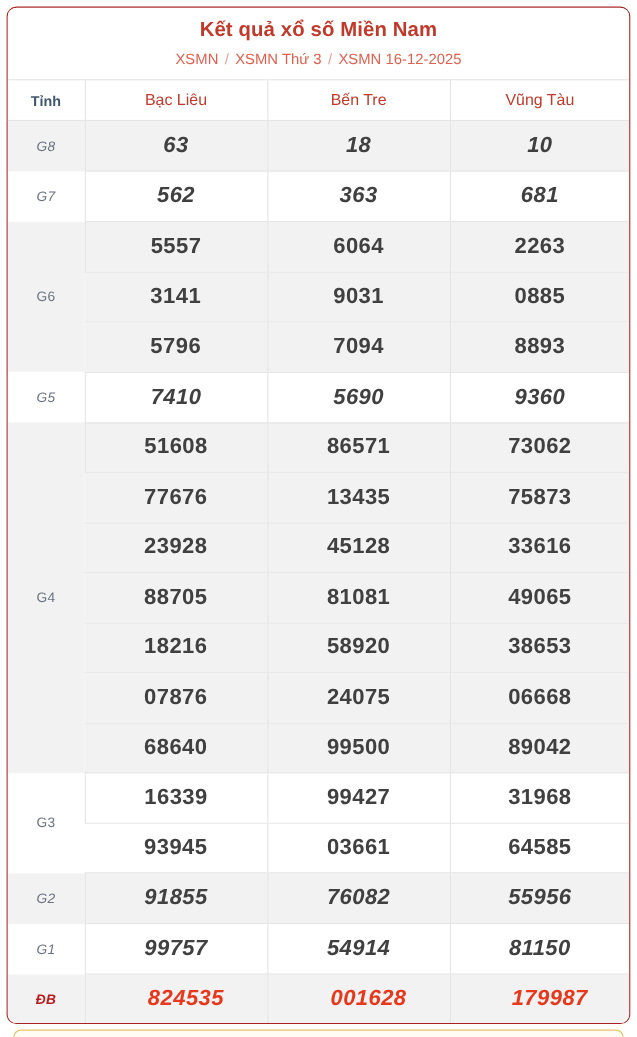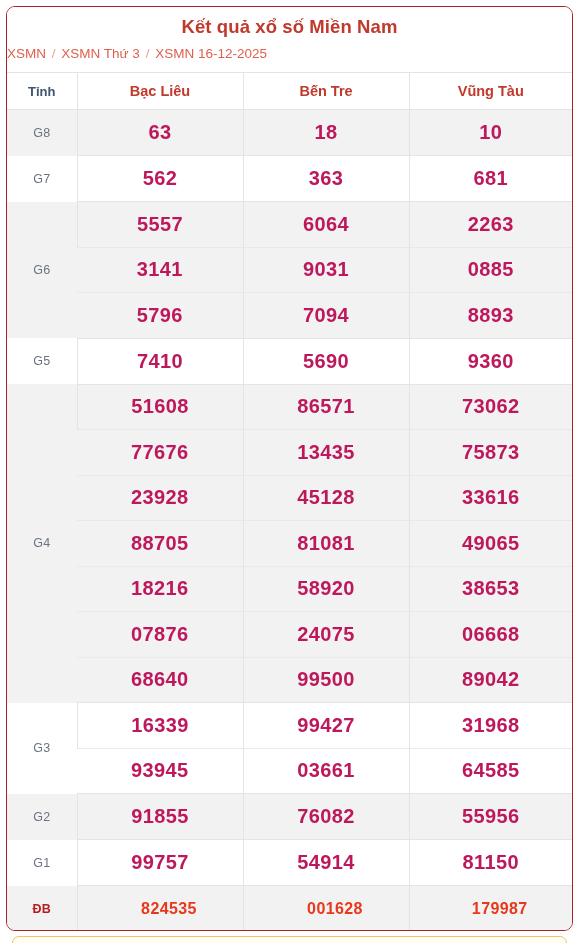--- a/index.html
+++ b/index.html
@@ -27,21 +27,21 @@
   }
   #title {
     text-align: center;
     color: #c0392b;
     font-size: 18.5px;
     font-weight: bold;
     line-height: 22px;
     letter-spacing: 0.1px;
   }
   #subtitle {
-    text-align: left;
+    text-align: center;
     font-size: 13.5px;
     line-height: 20px;
     margin-top: 6px;
     color: #e0604f;
     white-space: nowrap;
   }
   #subtitle .sep { color: #e8a49b; margin: 0 2px; }
   #subtitle .lnk { color: #e0604f; }
 
   table.results {
@@ -62,57 +62,57 @@
   }
   table.results th:first-child,
   table.results td:first-child { border-left: none; margin-top: 14px; }
 
   thead th {
     height: 37px;
     border-top: 1px solid #e4e4e4;
     border-bottom: 1px solid #e4e4e4;
     background: #ffffff;
     font-size: 14.5px;
-    font-weight: bold;
+    font-weight: normal;
     color: #c0392b;
   }
   thead th.tinh {
     color: #3f556e;
     font-size: 13px;
     font-weight: bold;
   }
 
   td.glabel {
     color: #6b7280;
     font-size: 12.5px;
     font-weight: normal;
     letter-spacing: 0.2px;
   }
   td.glabel.db {
     color: #b91c1c;
     font-weight: bold;
     font-size: 12.5px;
   }
   td.num {
-    color: #be185d;
+    color: #404040;
     font-size: 20px;
     font-weight: bold;
     letter-spacing: 0.4px;
   }
   td.num.db {
     color: #e8381c;
-    font-size: 16px;
+    font-size: 20px;
     font-weight: bold;
     padding-left: 18px;
   }
 
   tr.grp-row { background: #f2f2f2; }
   tr.alt-row { background: #ffffff; }
 
-  tr.r-tall td { height: 46px; }
+  tr.r-tall td { height: 46px; font-style: italic; }
   tr.r-sub td { height: 45.5px; }
 
   tr.sub-sep td { border-top: 1px solid #e9e9e9; }
   tr.band-start td { border-top: 1px solid #e4e4e4; }
 
   td.glabel.span { border-top: none; }
 
   #bottom-peek {
     position: absolute;
     left: 12px; top: 936px;

